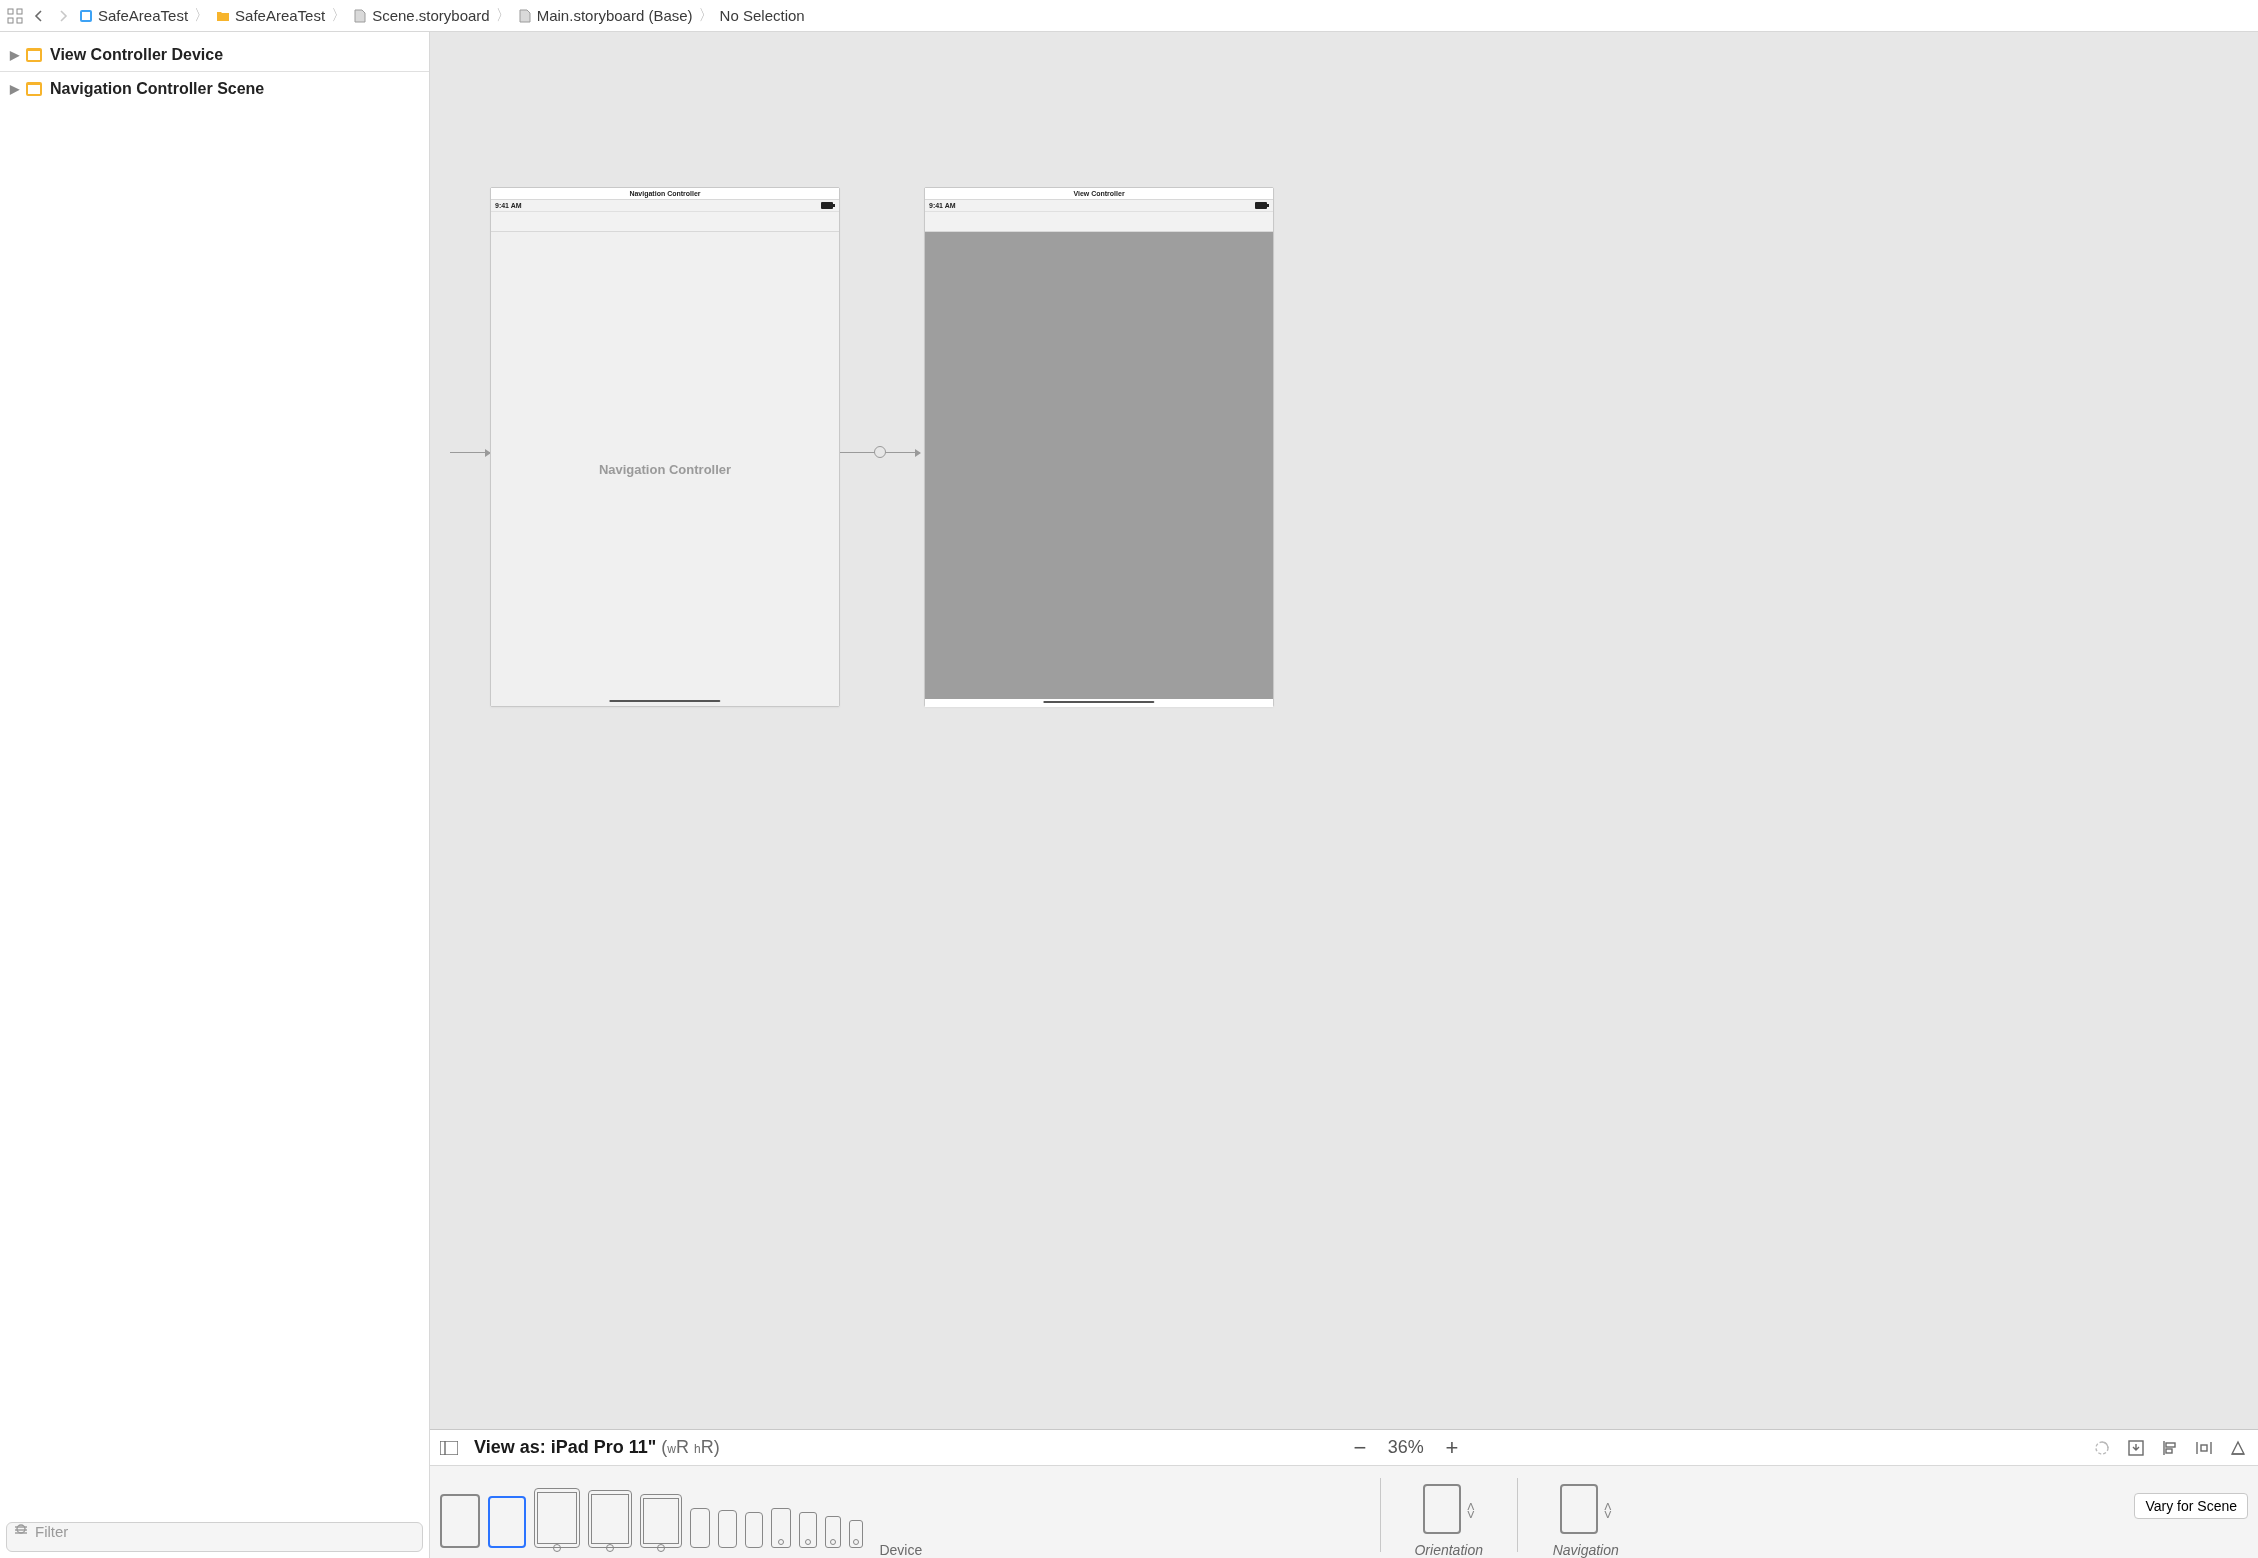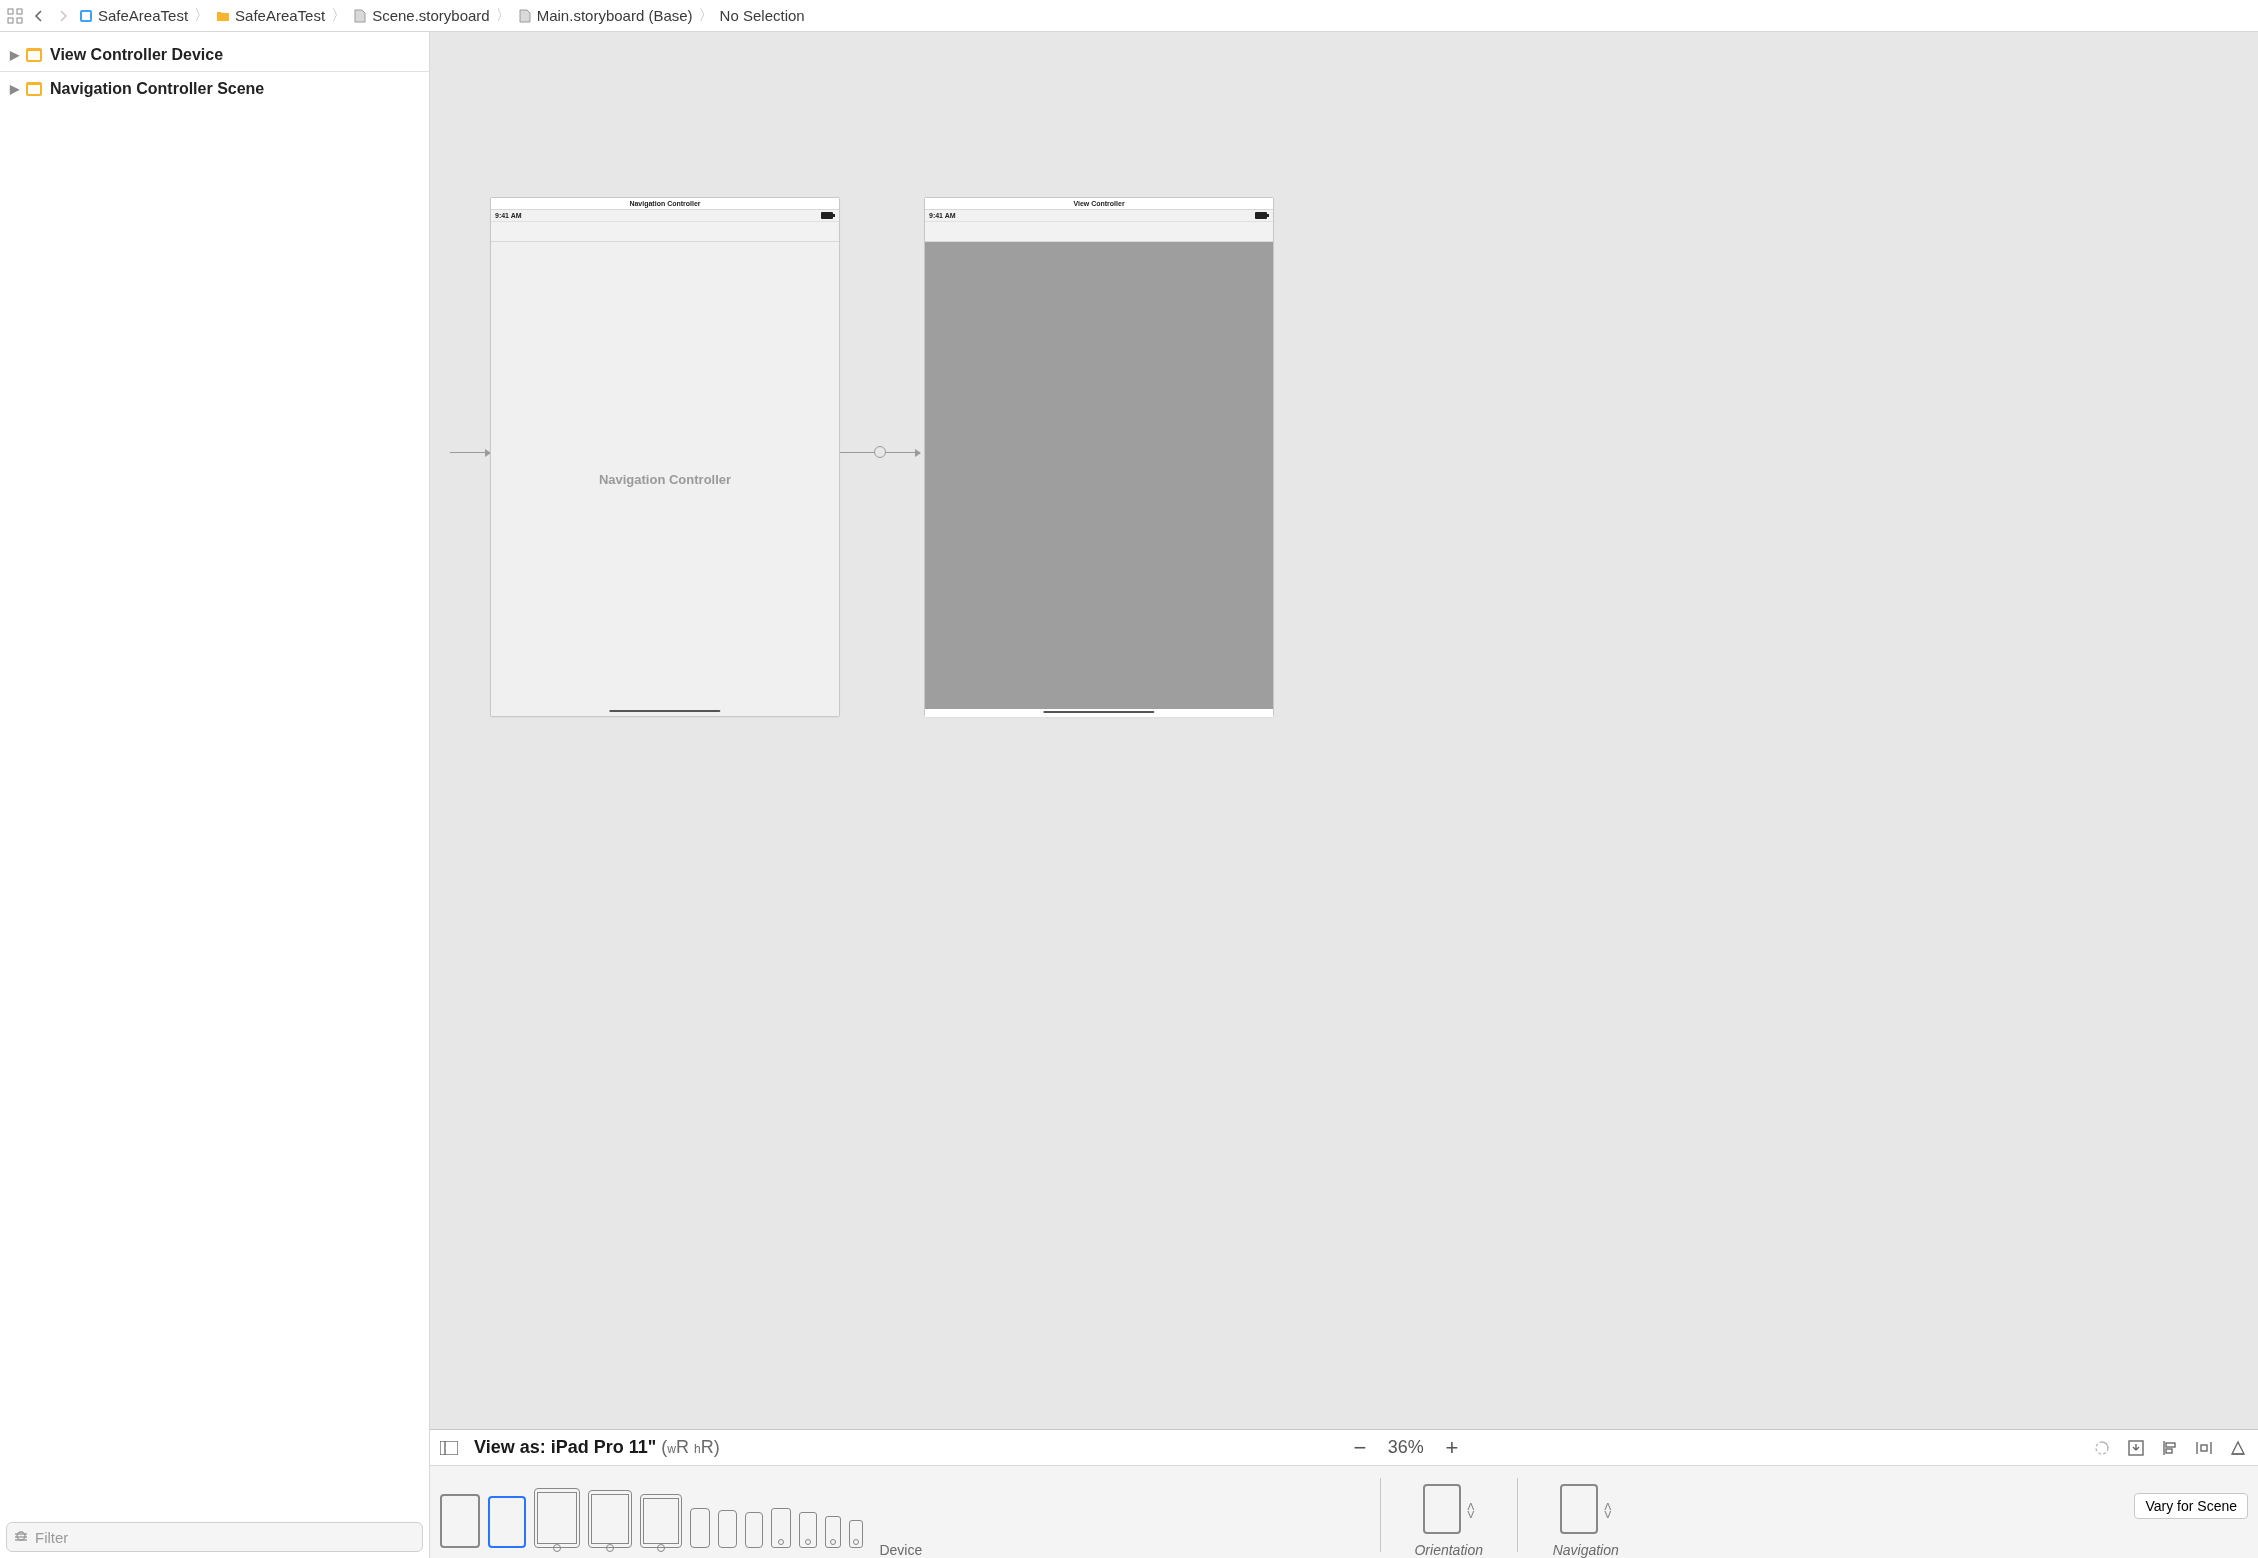--- a/index.html
+++ b/index.html
@@ -55,21 +55,21 @@
     padding: 0 10px;
     gap: 6px;
     font-size: 16px;
     font-weight: 600;
     color: #222;
   }
   .outline-row.first { border-bottom: 1px solid #e0e0e0; }
   .tri { width: 10px; color: #8a8a8a; font-size: 12px; }
   .scene-icon { color: #f7b42c; width: 18px; }
   .filter-box {
-    display: flex; align-items: center;
+    display: flex; align-items: flex-start;
     height: 30px;
     margin: 6px;
     padding: 0 8px;
     border: 1px solid #d0d0d0;
     border-radius: 6px;
     background: #f5f5f5;
     color: #9a9a9a;
     font-size: 15px;
     gap: 6px;
   }
@@ -86,21 +86,20 @@
     flex: 1 1 auto;
     position: relative;
     overflow: hidden;
   }
   .scene-card {
     position: absolute;
     background: #ffffff;
     border: 1px solid #c8c8c8;
     border-radius: 2px;
     box-shadow: 0 1px 2px rgba(0,0,0,0.04);
-    margin-top: 10px;
   }
   .scene-title {
     height: 12px;
     font-size: 7px;
     font-weight: 700;
     text-align: center;
     line-height: 12px;
     border-bottom: 1px solid #d8d8d8;
     color: #222;
     background: #ffffff;

